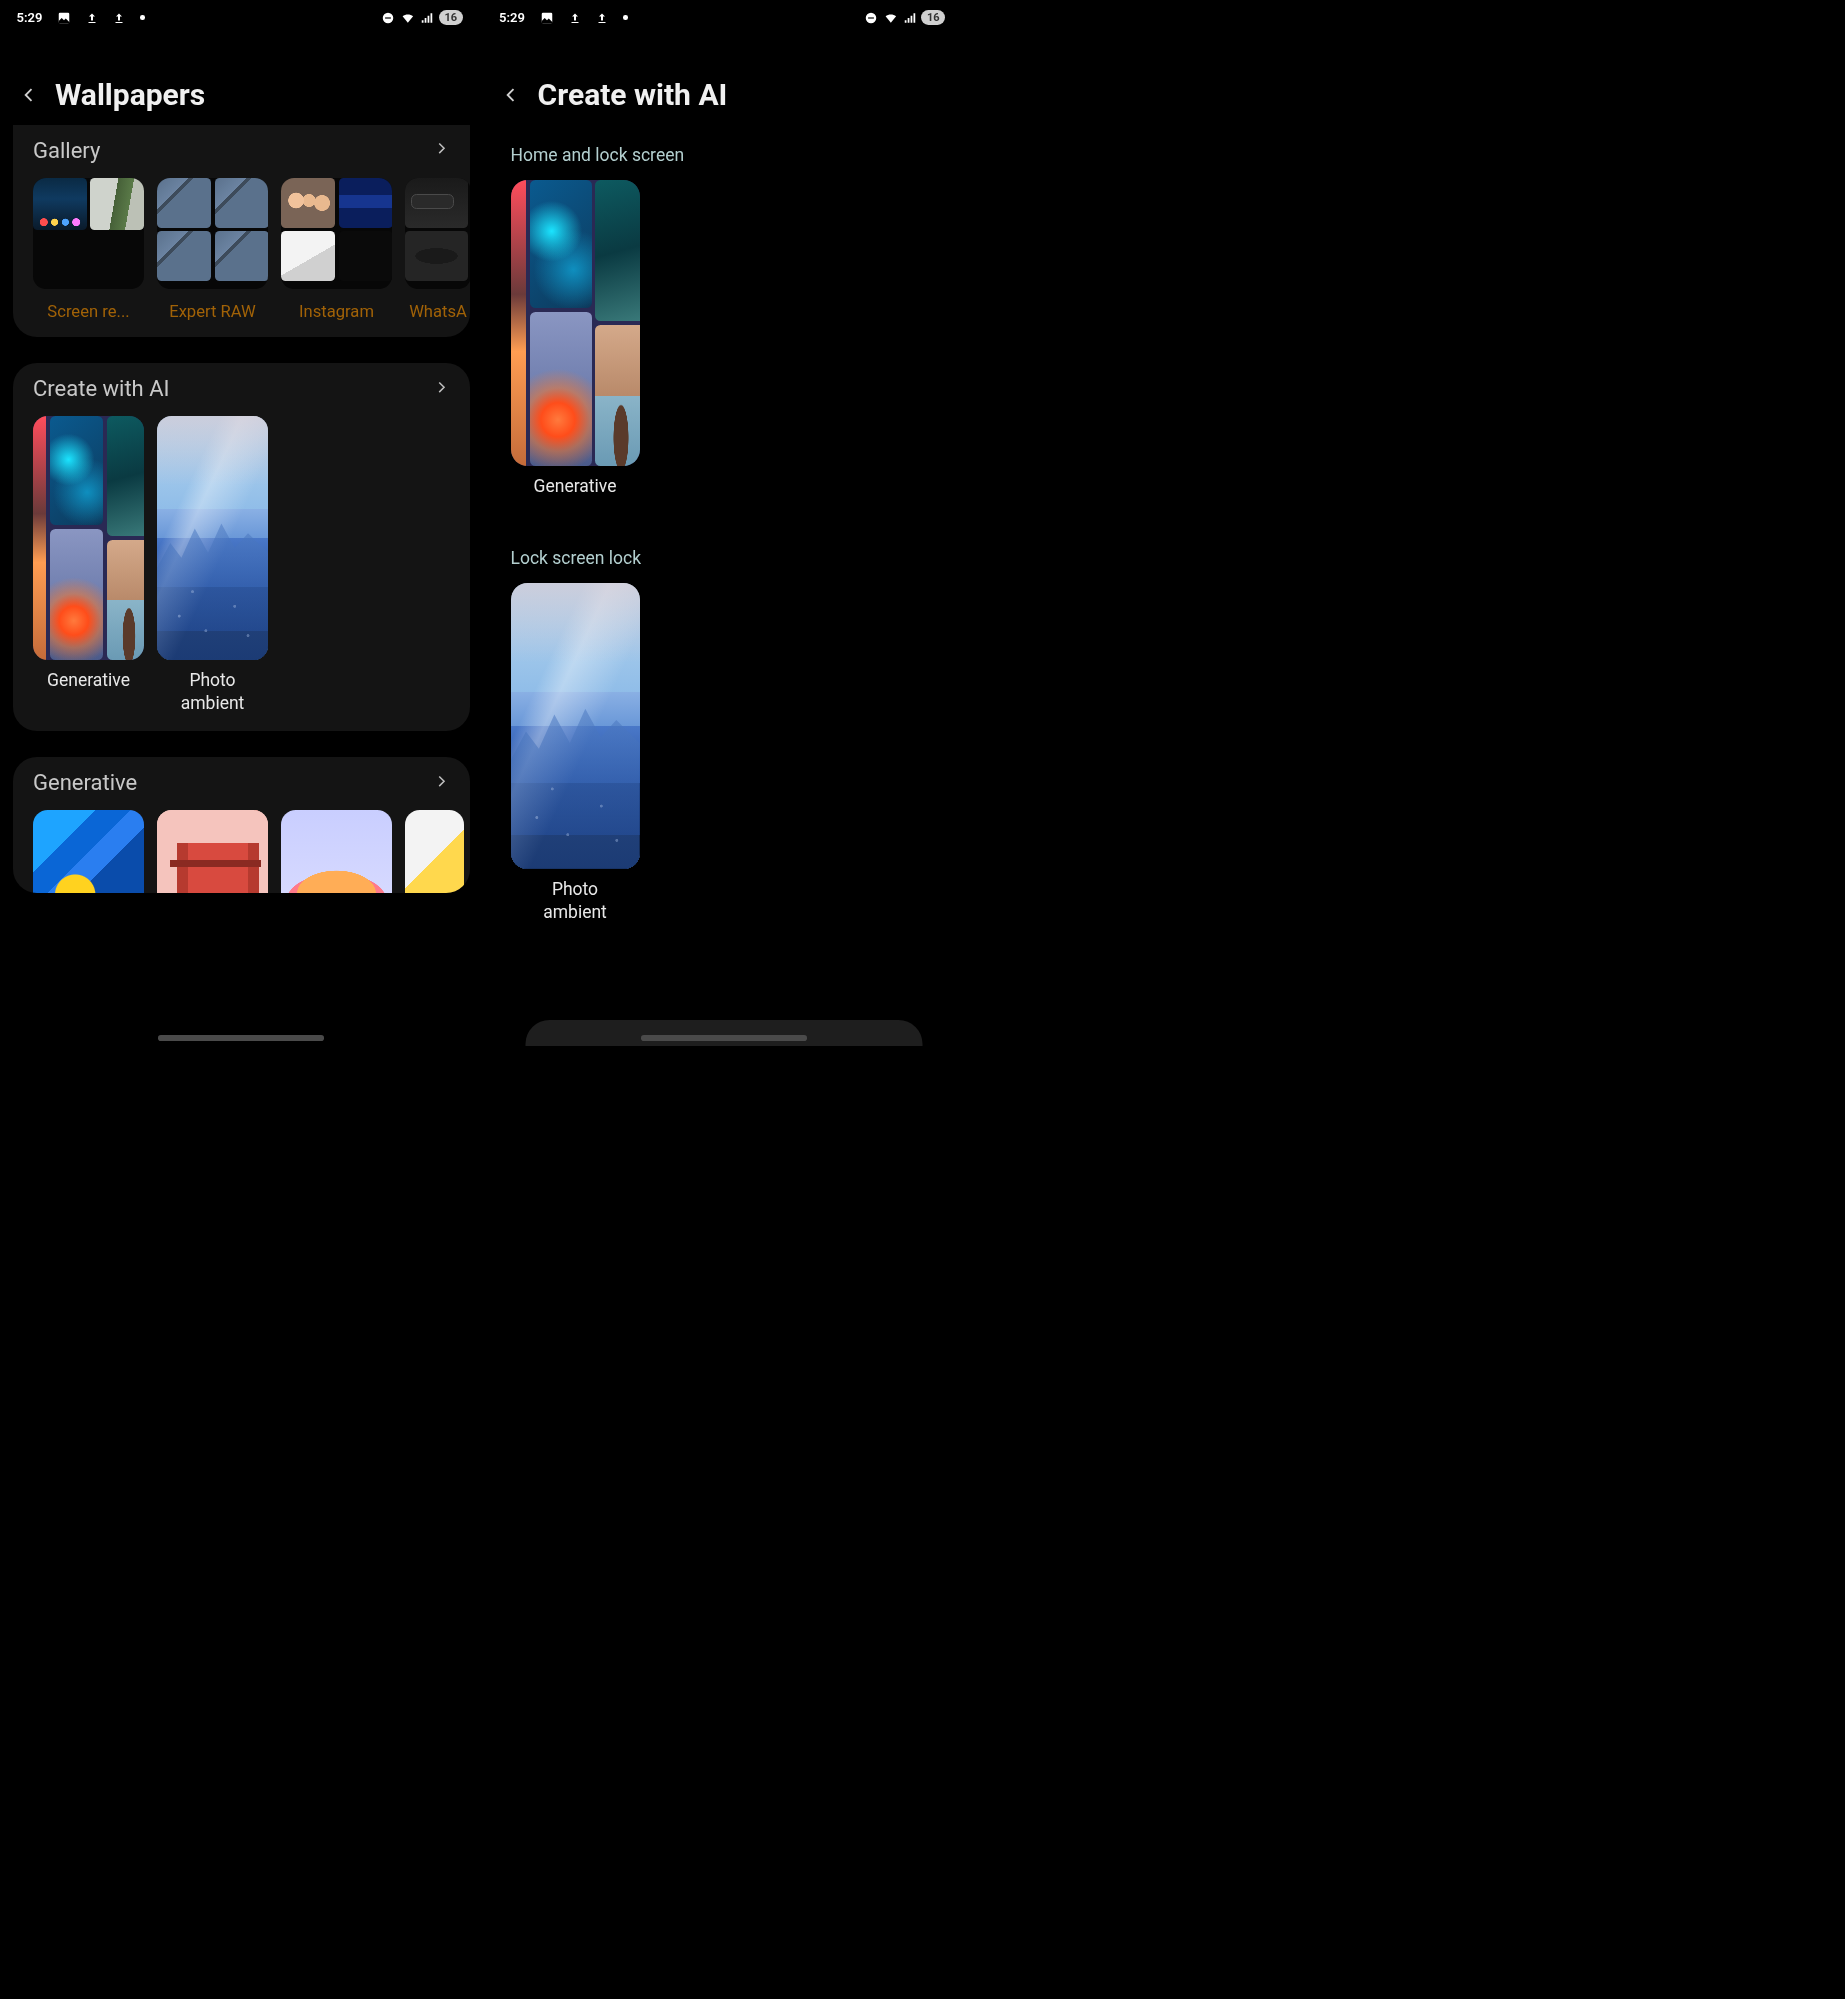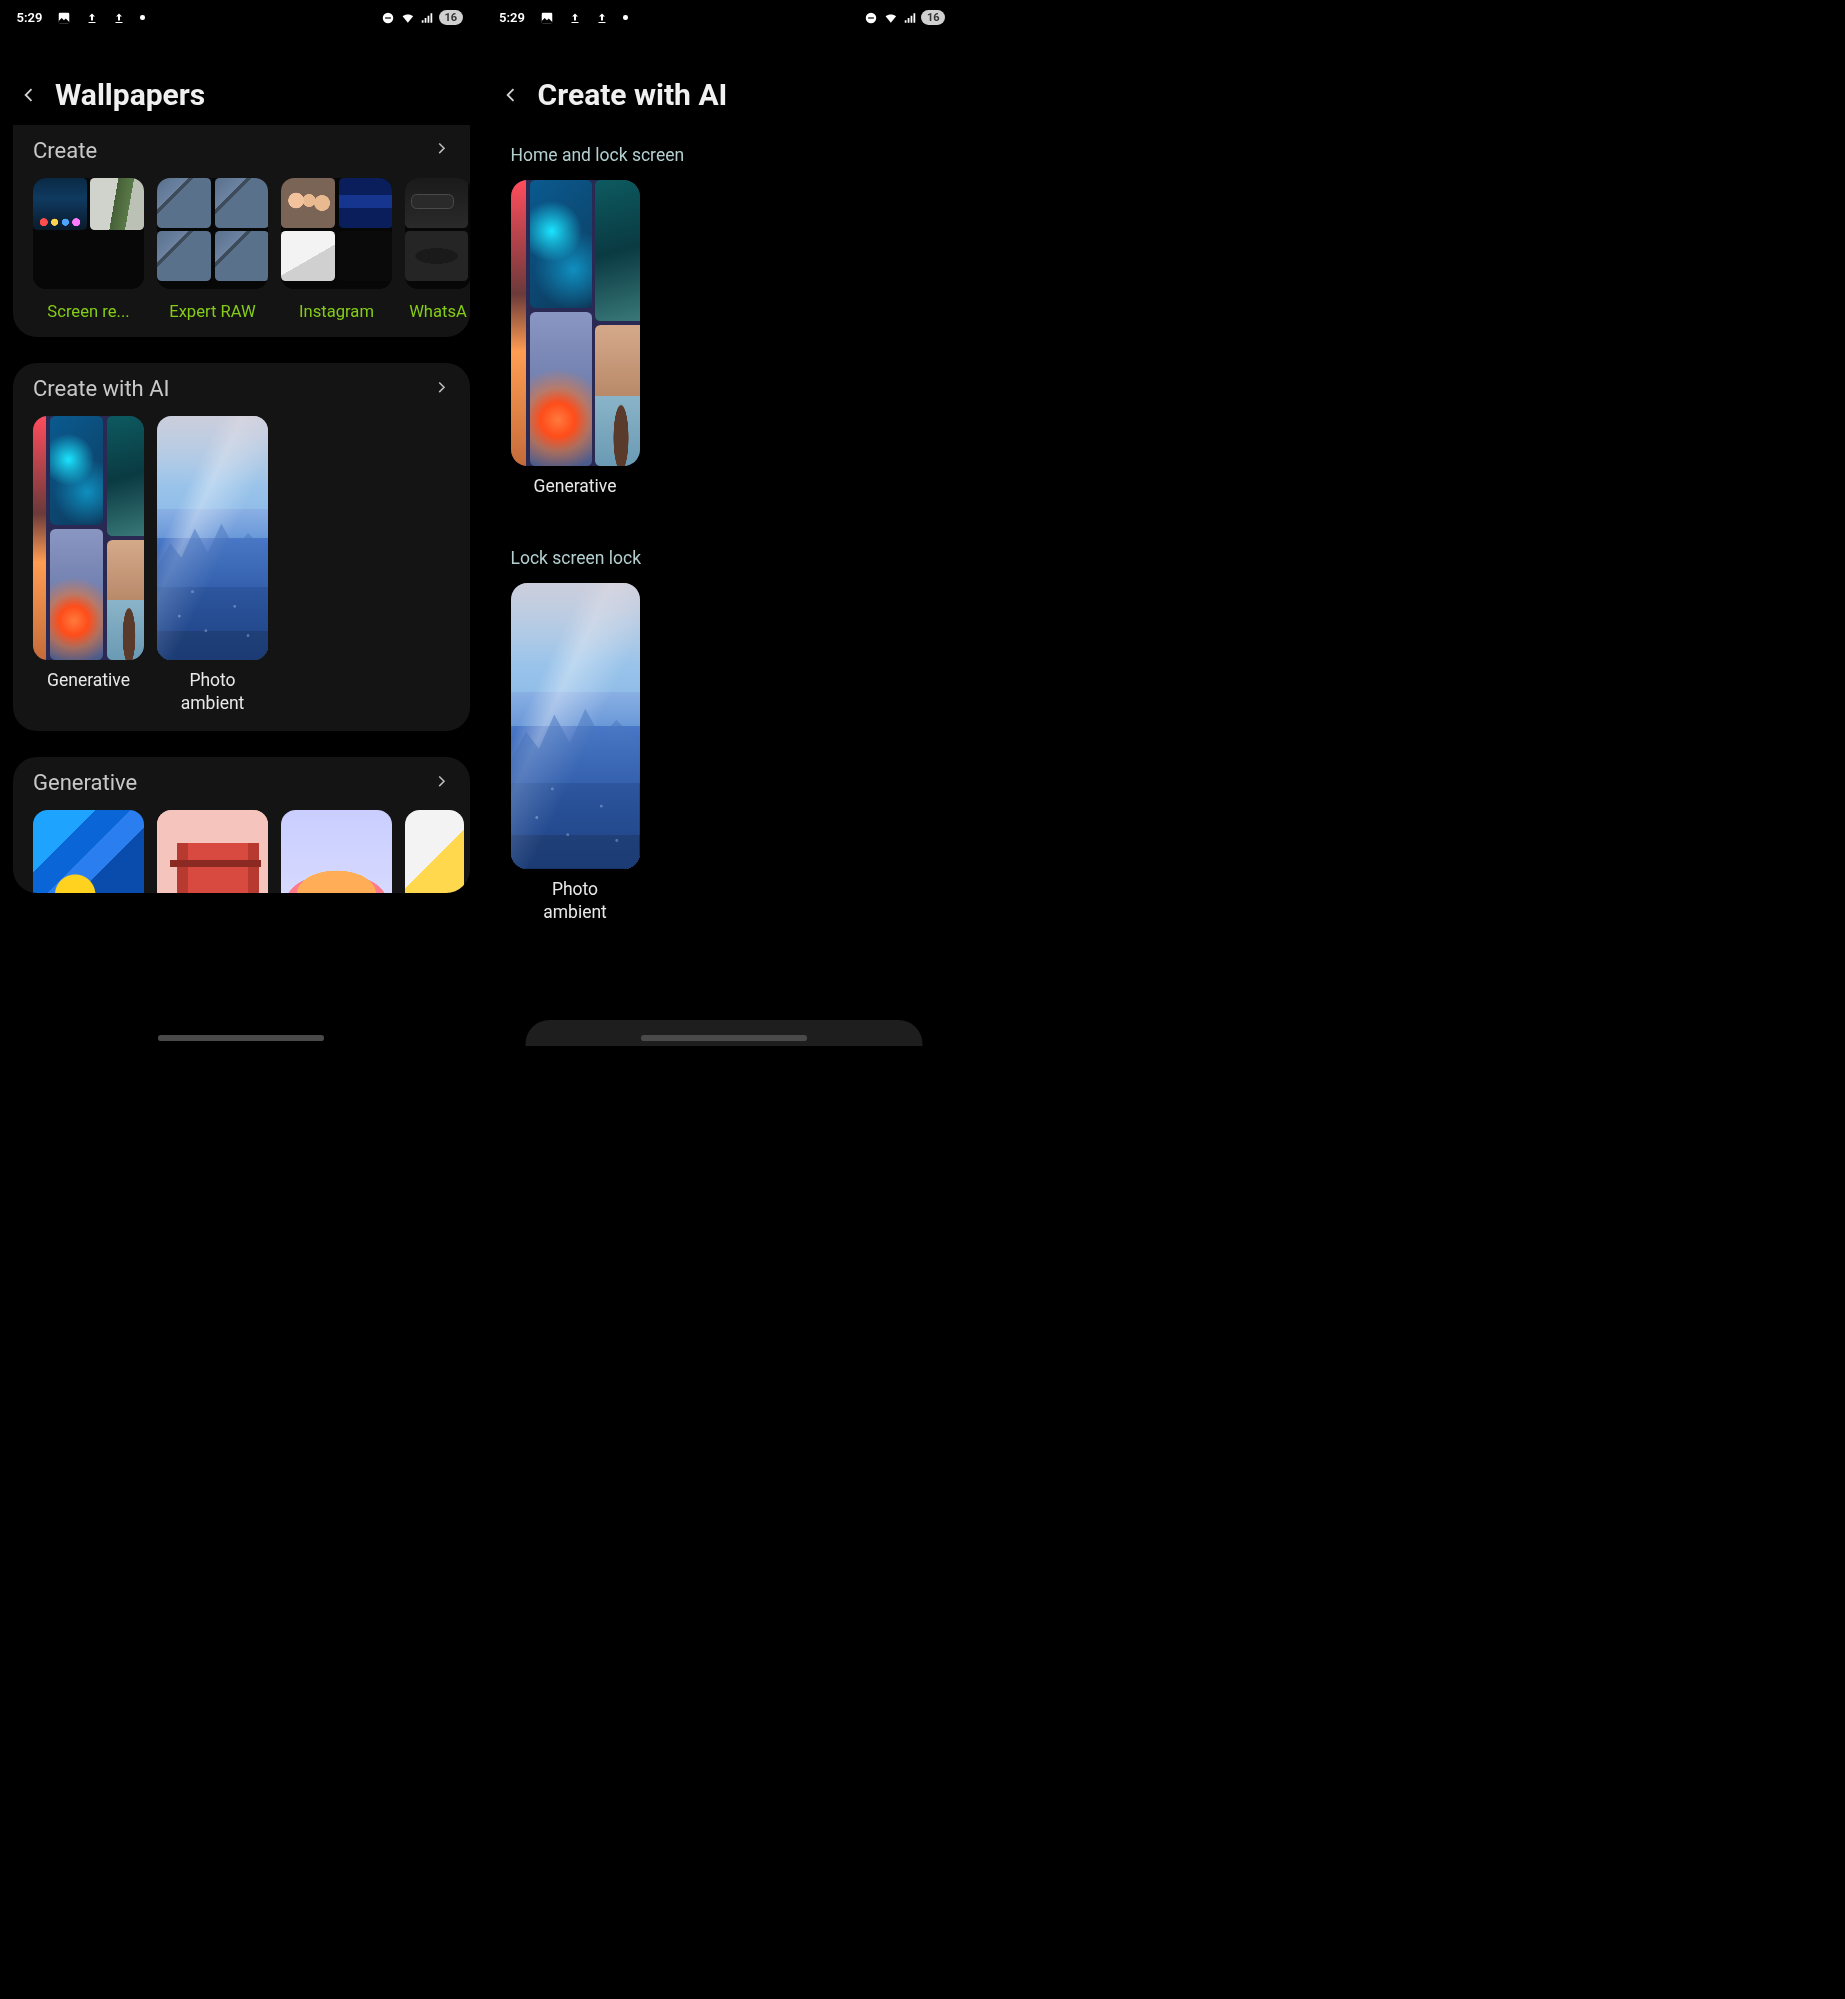--- a/index.html
+++ b/index.html
@@ -98,21 +98,21 @@
     height: 111px;
     background: #070707;
     border-radius: 13px;
     overflow: hidden;
     display: flex;
     flex-direction: column;
   }
   .album-label {
     margin-top: 13px;
     font-size: 16.6px;
-    color: #84cc16;
+    color: #a16207;
     white-space: nowrap;
     text-align: center;
   }
   .album.cut { width: 66px; }
   .album.cut .album-thumb { width: 66px; }
   .thumb-grid {
     display: grid;
     grid-template-columns: 1fr 1fr;
     gap: 3.7px;
     padding: 0;
@@ -399,21 +399,21 @@
     <span class="back-btn">
       <svg width="20" height="20" viewBox="0 0 24 24" fill="none" stroke="#d0d0d0" stroke-width="2.2">
           <path d="M15 5l-7 7 7 7"></path>
         </svg>
     </span>
     <span class="page-title">Wallpapers</span>
   </div>
 
   <div class="card first">
     <div class="card-header">
-      <span class="card-title">Create</span>
+      <span class="card-title">Gallery</span>
       <span class="chevron">
         <svg width="16.6" height="16.6" viewBox="0 0 24 24" fill="none" stroke="#bdbdbd" stroke-width="2.2">
             <path d="M9 5l7 7-7 7"></path>
           </svg>
       </span>
     </div>
     <div class="hscroll">
       <div class="album">
         <div class="album-thumb">
           <div class="art-screenrec">

